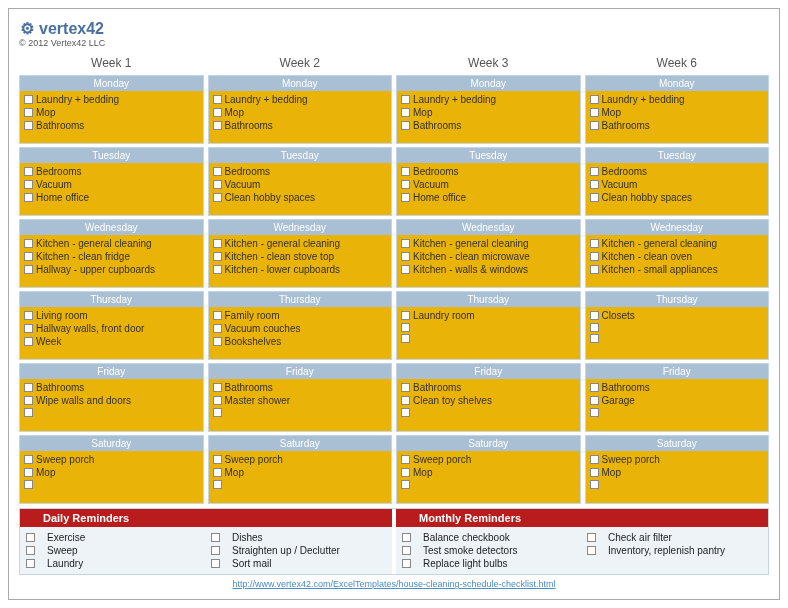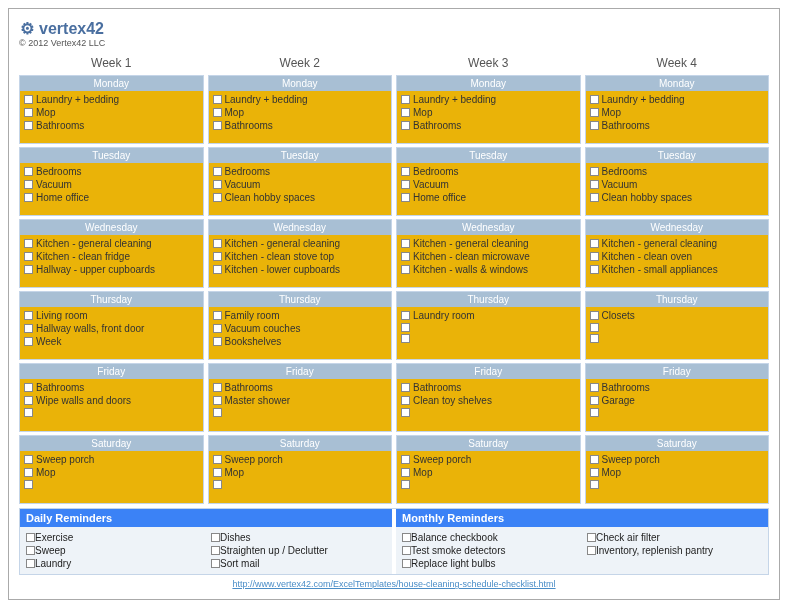--- a/index.html
+++ b/index.html
@@ -108,39 +108,39 @@
       margin-top: 4px;
       border: 1px solid #c5d5e8;
     }
 
     .reminders-block {
       display: flex;
       flex-direction: column;
     }
 
     .reminders-header {
-      background: #3b82f6;
+      background: #b91c1c;
       color: #fff;
       font-weight: bold;
       font-size: 11px;
-      padding: 3px 6px;
+      padding: 3px 23px;
     }
 
     .reminders-content {
       background: #eef3f8;
       padding: 4px 6px;
       display: grid;
       grid-template-columns: 1fr 1fr;
       gap: 0 10px;
     }
 
     .reminder-item {
       display: flex;
       align-items: center;
-      gap: 0;
+      gap: 12px;
       padding: 1px 0;
       font-size: 10px;
     }
 
     .footer-url {
       text-align: center;
       font-size: 9px;
       color: #4a8dc7;
       margin-top: 4px;
       text-decoration: underline;
@@ -469,21 +469,21 @@
               <span>Mop</span>
             </div>
             <div class="day-item">
               <span class="checkbox"></span>
               <span></span>
             </div>
           </div>
         </div>
       </div>
       <div class="week-col">
-        <div class="week-header">Week 4</div>
+        <div class="week-header">Week 6</div>
         <div class="day-block">
           <div class="day-header">Monday</div>
           <div class="day-items">
             <div class="day-item">
               <span class="checkbox"></span>
               <span>Laundry + bedding</span>
             </div>
             <div class="day-item">
               <span class="checkbox"></span>
               <span>Mop</span>

